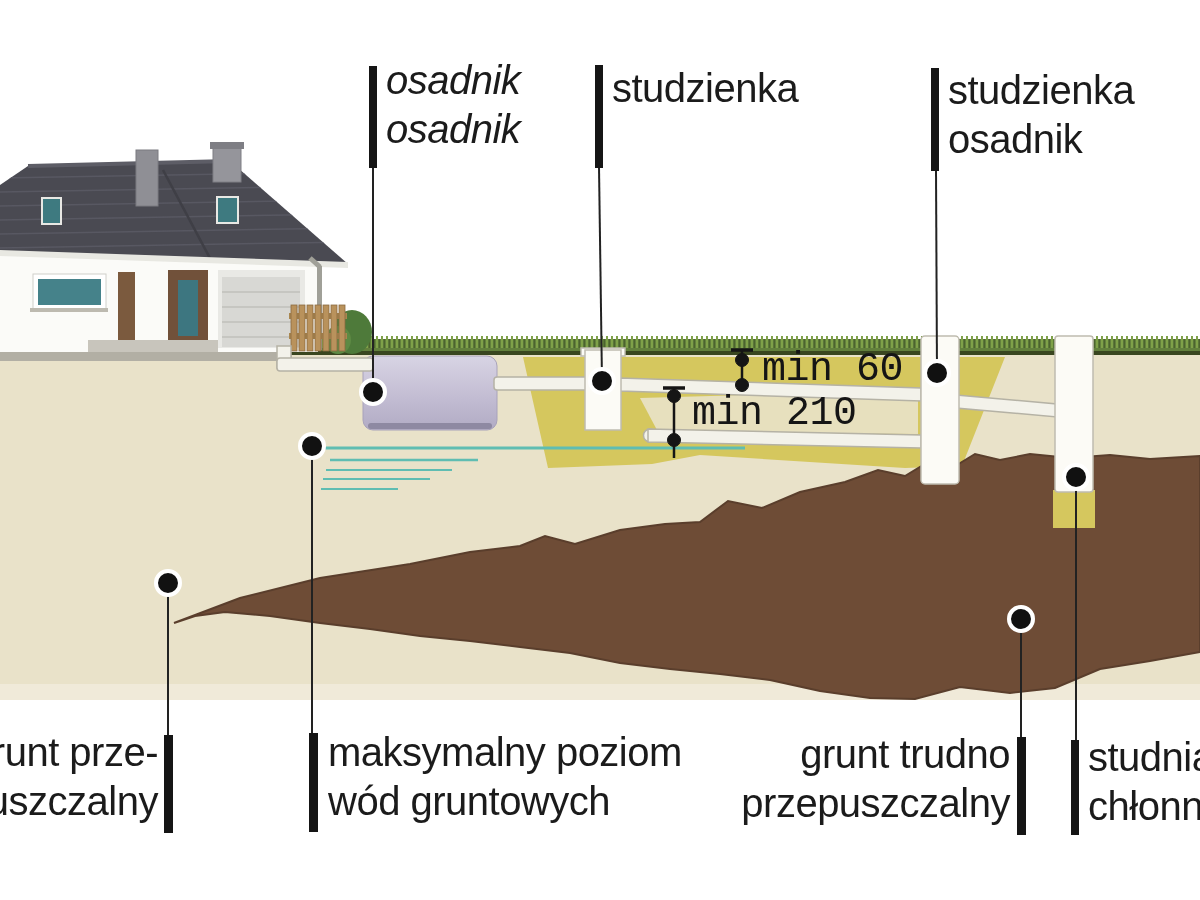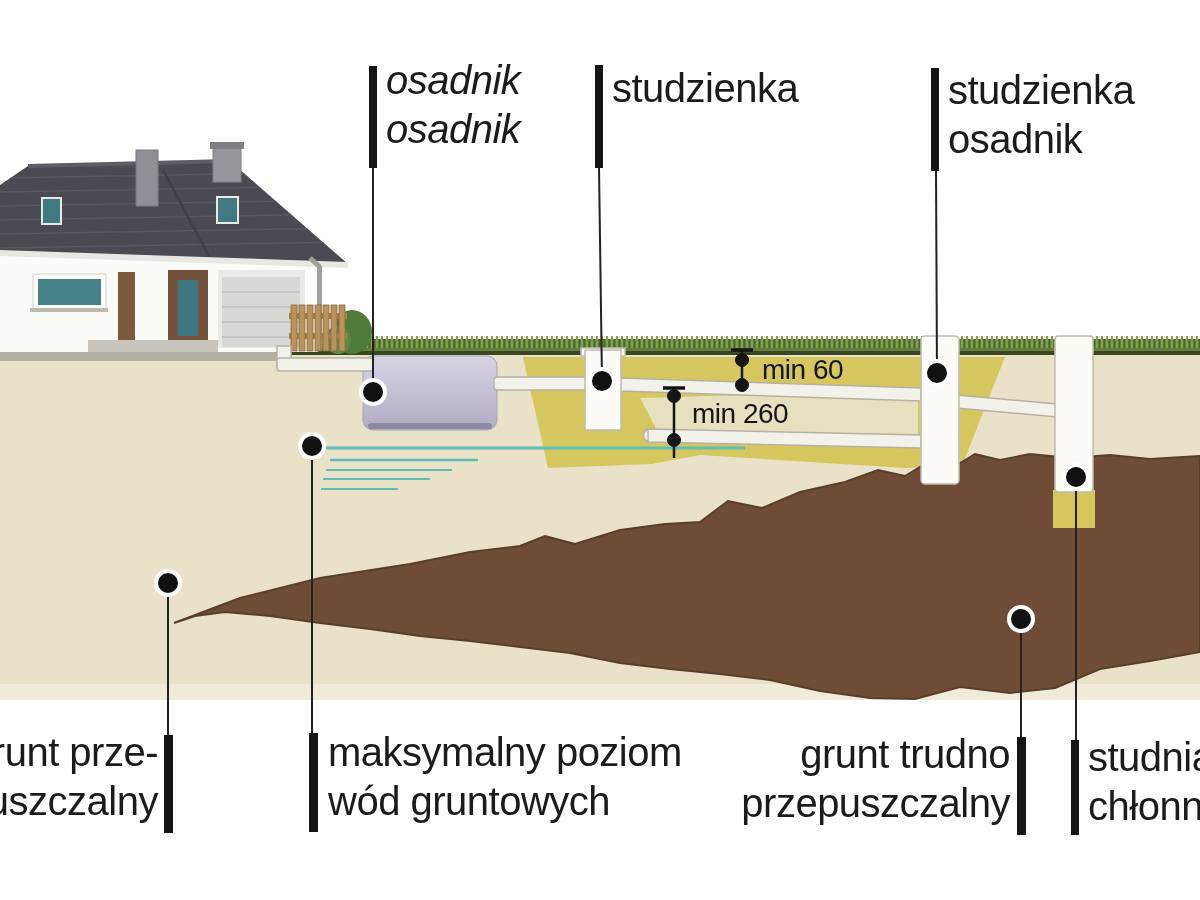--- a/index.html
+++ b/index.html
@@ -2,22 +2,22 @@
 <html><head>
 <meta charset="utf-8">
 <style>
   html,body{margin:0;padding:0;background:#ffffff;}
   #stage{position:relative;width:1200px;height:900px;overflow:hidden;background:#ffffff;
          font-family:"Liberation Sans", sans-serif;}
   #art{position:absolute;left:0;top:0;}
   .lbl{position:absolute;color:#1b1b1b;font-size:40px;line-height:49px;letter-spacing:-0.5px;
        white-space:nowrap;}
   .lbl.right{text-align:right;}
-  .dim{position:absolute;color:#151515;font-size:28px;line-height:42px;letter-spacing:-0.5px;
-       white-space:nowrap;}
+  .dim{position:absolute;color:#151515;font-size:40px;line-height:42px;letter-spacing:-0.5px;
+       white-space:nowrap;font-family:Liberation Mono, monospace;}
 </style>
 </head>
 <body>
 
 <div id="stage">
 
 <svg id="art" width="1200" height="900" viewBox="0 0 1200 900">
   <defs>
     <linearGradient id="tankGrad" x1="0" y1="0" x2="0" y2="1">
       <stop offset="0" stop-color="#d8d4e4"></stop>
@@ -191,21 +191,21 @@
   <div>studzienka</div>
 </div>
 
 <div class="lbl" style="left:948px;top:66px;">
   <div>studzienka</div>
   <div>osadnik</div>
 </div>
 
 <div class="dim" style="left:762px;top:349px;">min 60</div>
 
-<div class="dim" style="left:692px;top:393px;">min 260</div>
+<div class="dim" style="left:692px;top:393px;">min 210</div>
 
 <div class="lbl right" style="left:-92px;top:728px;width:250px;">
   <div>grunt prze-</div>
   <div>puszczalny</div>
 </div>
 
 <div class="lbl" style="left:328px;top:728px;">
   <div>maksymalny poziom</div>
   <div>wód gruntowych</div>
 </div>

